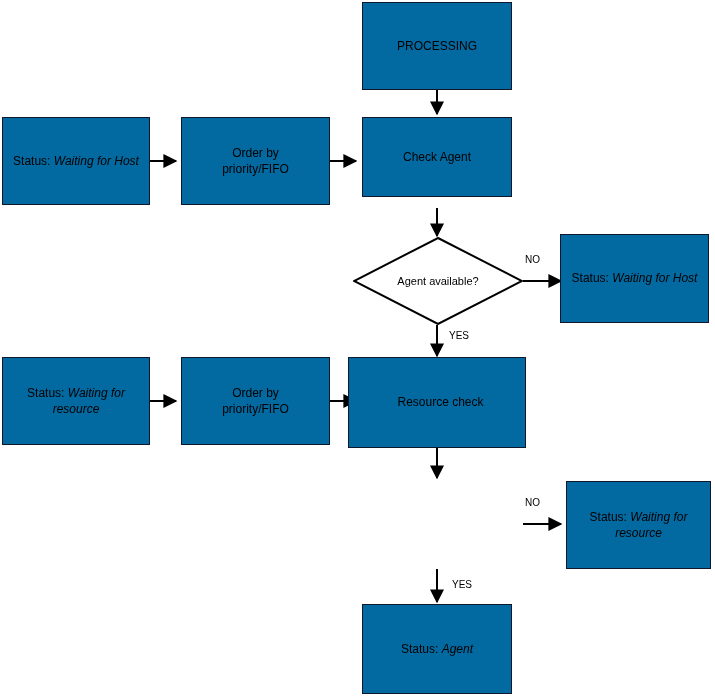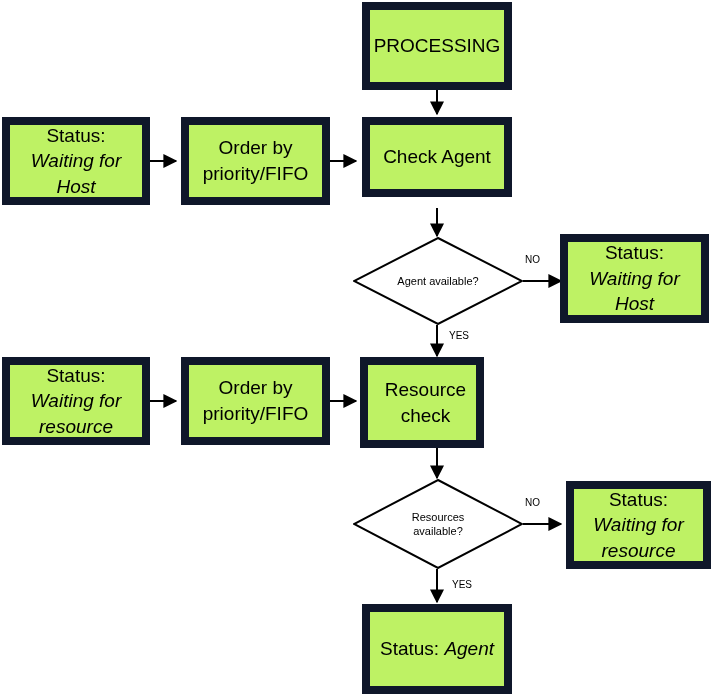--- a/index.html
+++ b/index.html
@@ -14,27 +14,27 @@
   #canvas {
     position: relative;
     width: 715px;
     height: 696px;
     background: #ffffff;
     overflow: hidden;
   }
   .node {
     position: absolute;
     box-sizing: border-box;
-    border: 8px solid #0f172a;
-    background: #bef264;
+    border: 1px solid #0f172a;
+    background: #0369a1;
     display: flex;
     align-items: center;
     justify-content: center;
     text-align: center;
-    font-size: 19px;
+    font-size: 12px;
     line-height: 1.35;
     padding: 4px 8px;
   }
   .node .txt { display: block; }
   .node em { font-style: italic; }
   .diamond-wrap {
     position: absolute;
   }
   .diamond-wrap svg {
     display: block;
@@ -149,35 +149,24 @@
     </span>
   </div>
 
   <div class="node" style="left:181px; top:357px; width:149px; height:88px;">
     <span class="txt">
       <span>Order by</span><br>
       <span>priority/FIFO</span>
     </span>
   </div>
 
-  <div class="node" style="left:360px; top:357px; width:124px; height:91px;padding-left:15px;">
+  <div class="node" style="left:348px; top:357px; width:178px; height:91px;padding-left:15px;">
     <span class="txt">Resource check</span>
   </div>
 
-  <div class="diamond-wrap" style="left:353px; top:479px; width:170px; height:90px;">
-    <svg width="170" height="90" viewBox="0 0 170 90">
-      <polygon points="85,1 169,45 85,89 1,45" fill="#ffffff" stroke="#000000" stroke-width="2"></polygon>
-    </svg>
-    <div class="diamond-label">
-      <span>
-        <span>Resources</span><br>
-        <span>available?</span>
-      </span>
-    </div>
-  </div>
 
   <div class="node" style="left:566px; top:481px; width:145px; height:88px;">
     <span class="txt">
       <span>Status: </span><em>Waiting for resource</em>
     </span>
   </div>
 
   <div class="node" style="left:362px; top:604px; width:150px; height:90px;">
     <span class="txt">
       <span>Status: </span><em>Agent</em>

